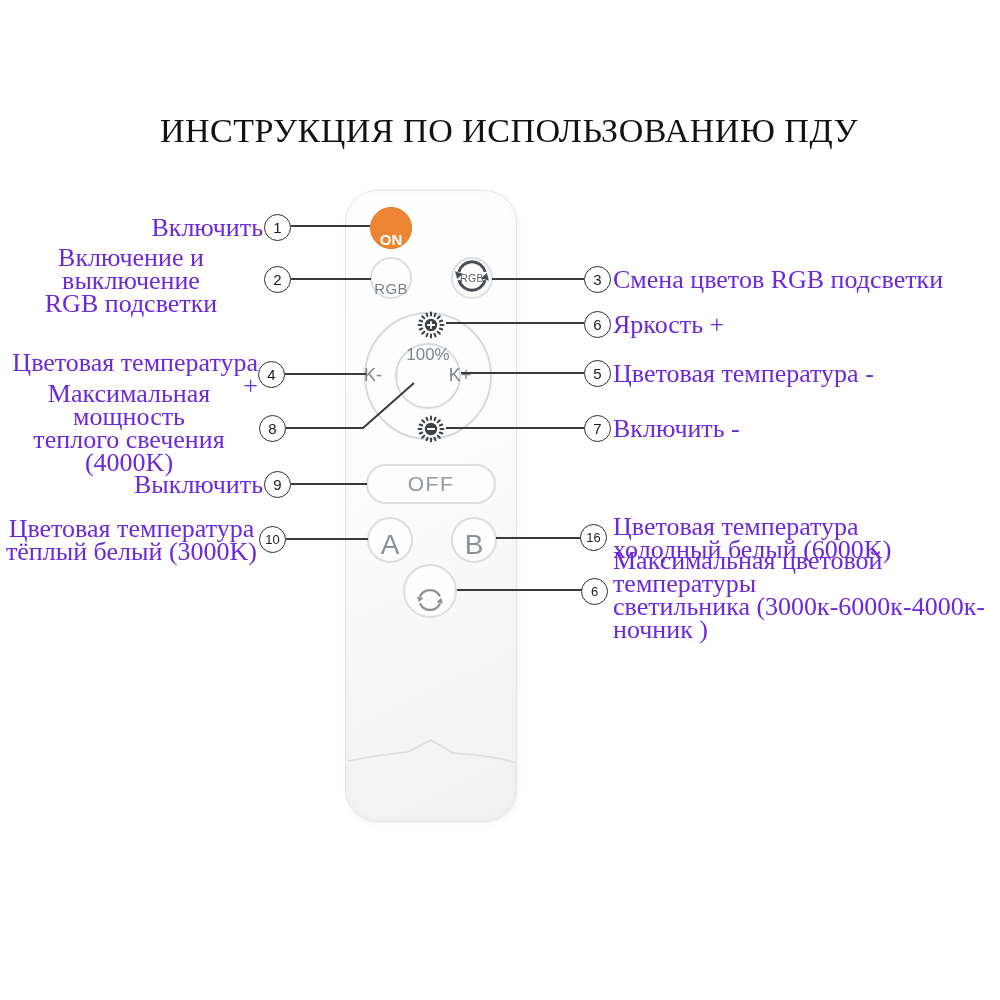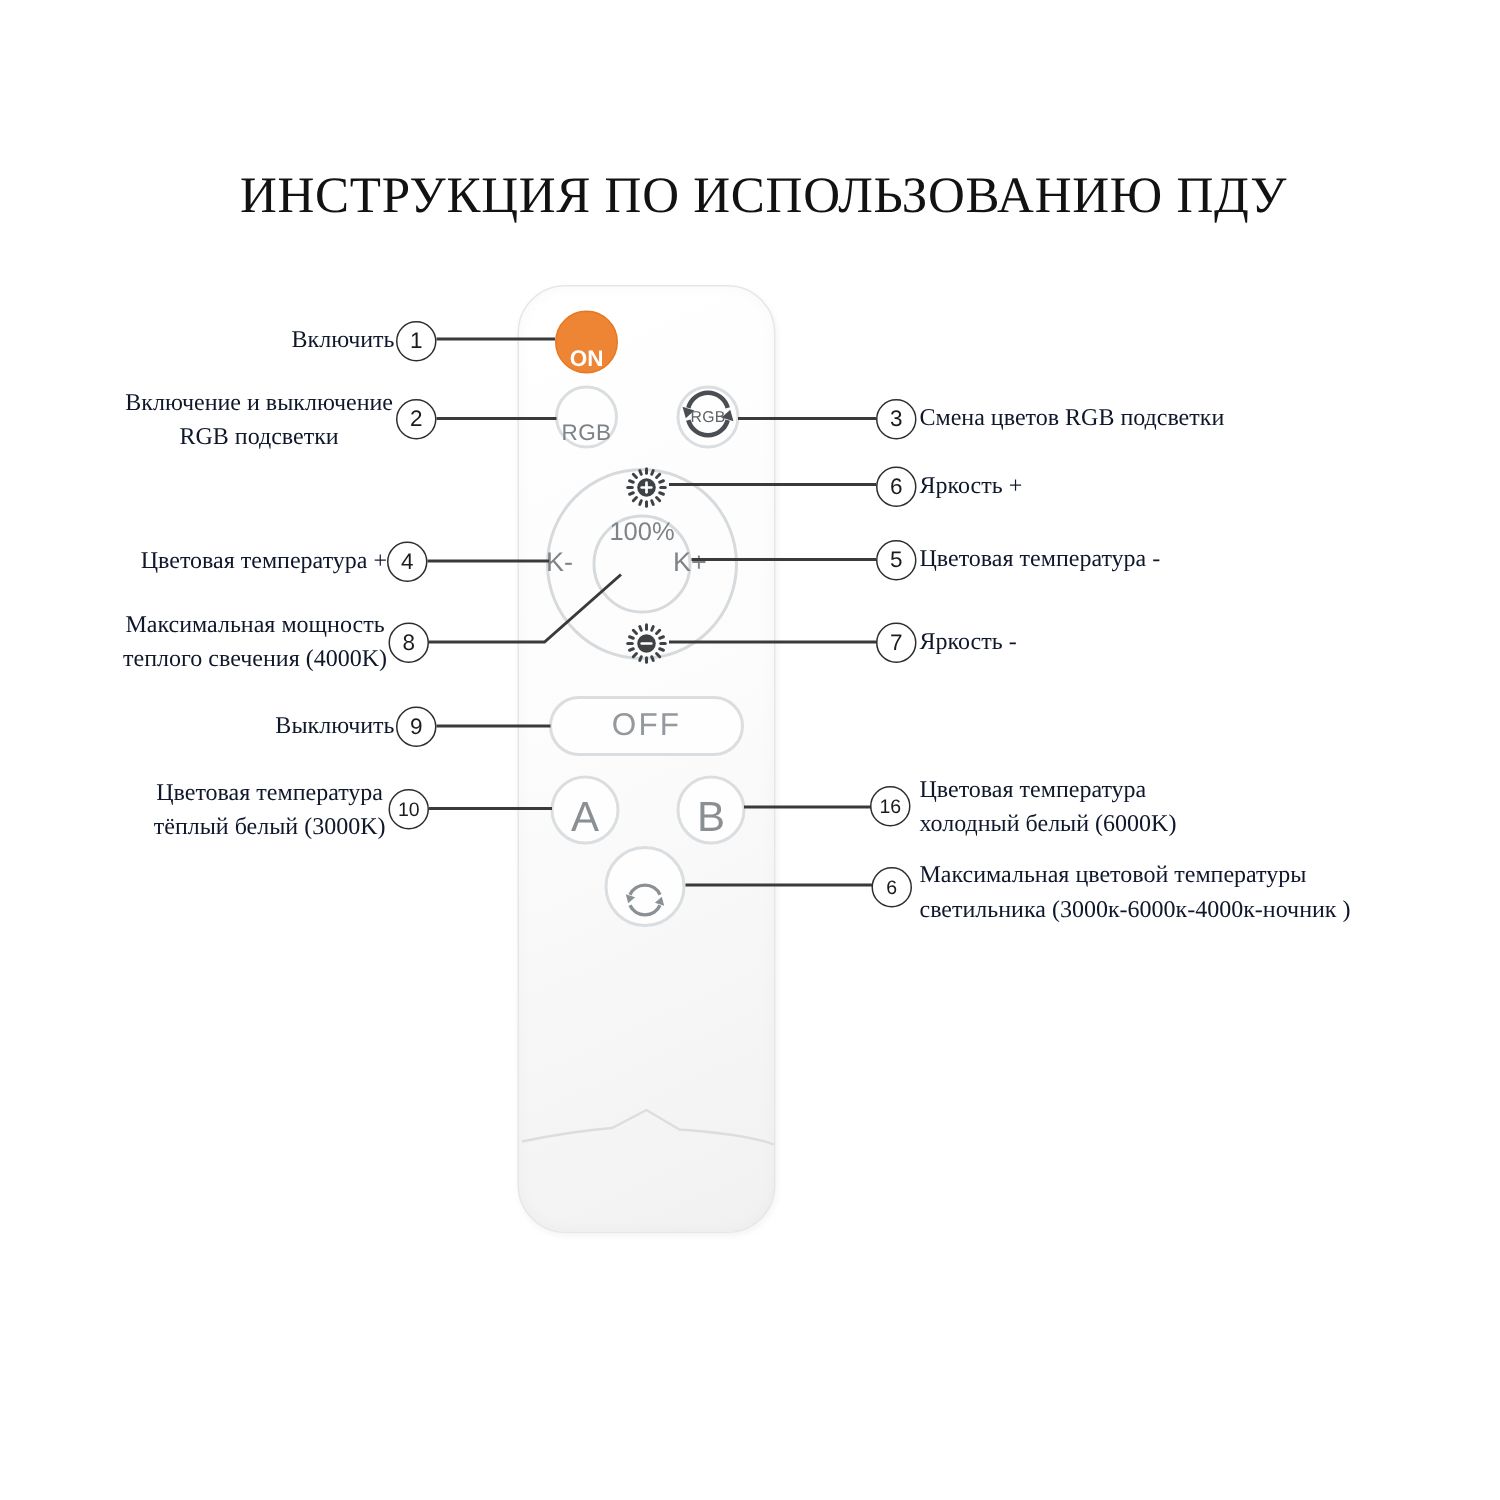--- a/index.html
+++ b/index.html
@@ -67,21 +67,21 @@
   
   .num-badge{
     position:absolute;width:27px;height:27px;box-sizing:border-box;
     border:1.5px solid #2d2d2d;border-radius:50%;background:#ffffff;
     display:flex;align-items:center;justify-content:center;
     font-size:15px;color:#1b1b1b;z-index:3;
   }
   .num-badge.two{font-size:13px;}
   .callout-label{
     position:absolute;font-family:"Liberation Serif",serif;
-    font-size:16px;line-height:23px;color:#0f172a;
+    font-size:26px;line-height:23px;color:#6d28d9;
     white-space:pre-line;transform:translateY(-50%);z-index:2;
   }
   .lab-left{text-align:right;}
   .lab-left.center{text-align:center;}
   .lab-right{text-align:left;}
   .lines-overlay{position:absolute;left:0;top:0;width:1000px;height:1000px;z-index:1;pointer-events:none;}
 </style>
 </head>
 <body>
 
@@ -244,21 +244,21 @@
     <span>6</span>
   </div>
 
 <div class="callout-label lab-left" style="right:737px;top:227px;">Включить</div>
 <div class="callout-label lab-left center" style="right:738px;top:280px;">Включение и выключение
 RGB подсветки</div>
 <div class="callout-label lab-right" style="left:613px;top:279px;">Смена цветов RGB подсветки</div>
 <div class="callout-label lab-left" style="right:742px;top:374px;">Цветовая температура +</div>
 <div class="callout-label lab-right" style="left:613px;top:373px;">Цветовая температура -</div>
 <div class="callout-label lab-right" style="left:613px;top:324px;">Яркость +</div>
-<div class="callout-label lab-right" style="left:613px;top:428px;">Яркость -</div>
+<div class="callout-label lab-right" style="left:613px;top:428px;">Включить -</div>
 <div class="callout-label lab-left center" style="right:742px;top:428px;">Максимальная мощность
 теплого свечения (4000K)</div>
 <div class="callout-label lab-left" style="right:737px;top:484px;">Выключить</div>
 <div class="callout-label lab-left center" style="right:743px;top:540px;">Цветовая температура
 тёплый белый (3000K)</div>
 <div class="callout-label lab-right" style="left:613px;top:538px;">Цветовая температура
 холодный белый (6000K)</div>
 <div class="callout-label lab-right" style="left:613px;top:595px;">Максимальная цветовой температуры
 светильника  (3000к-6000к-4000к-ночник )</div>
 

